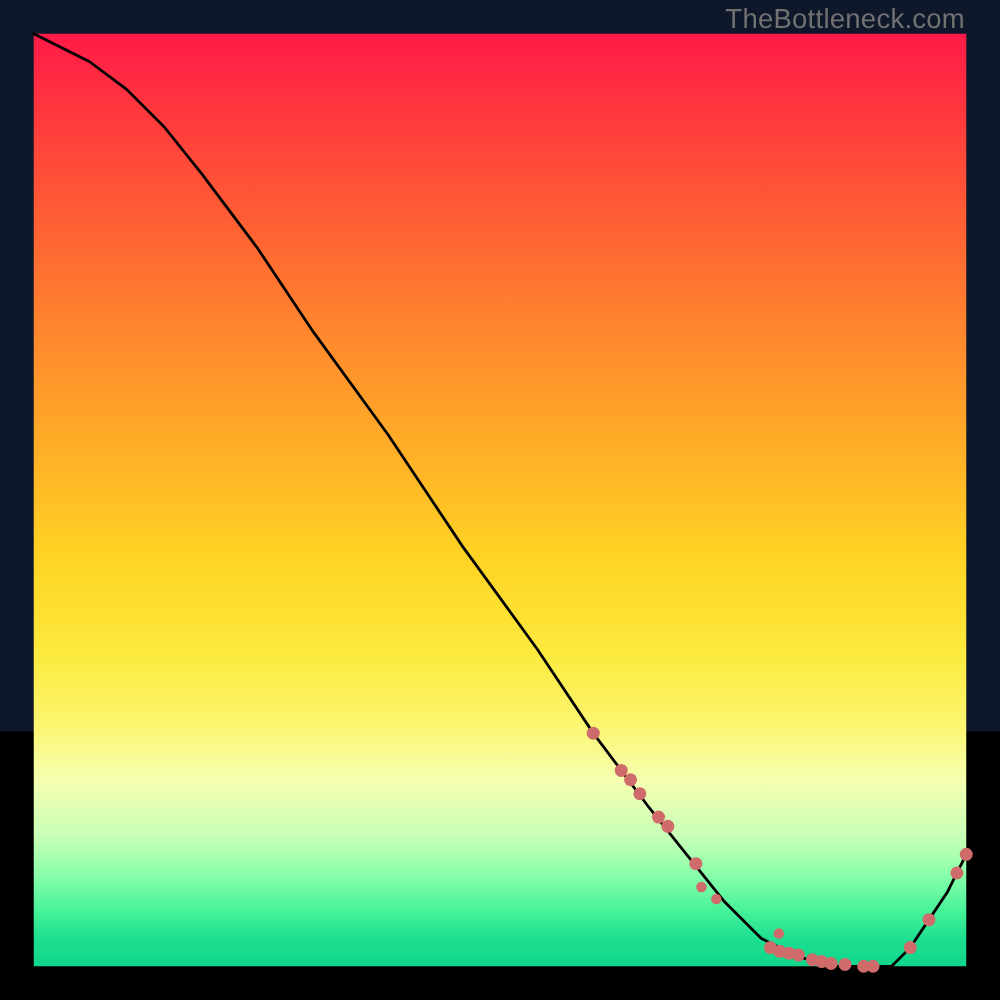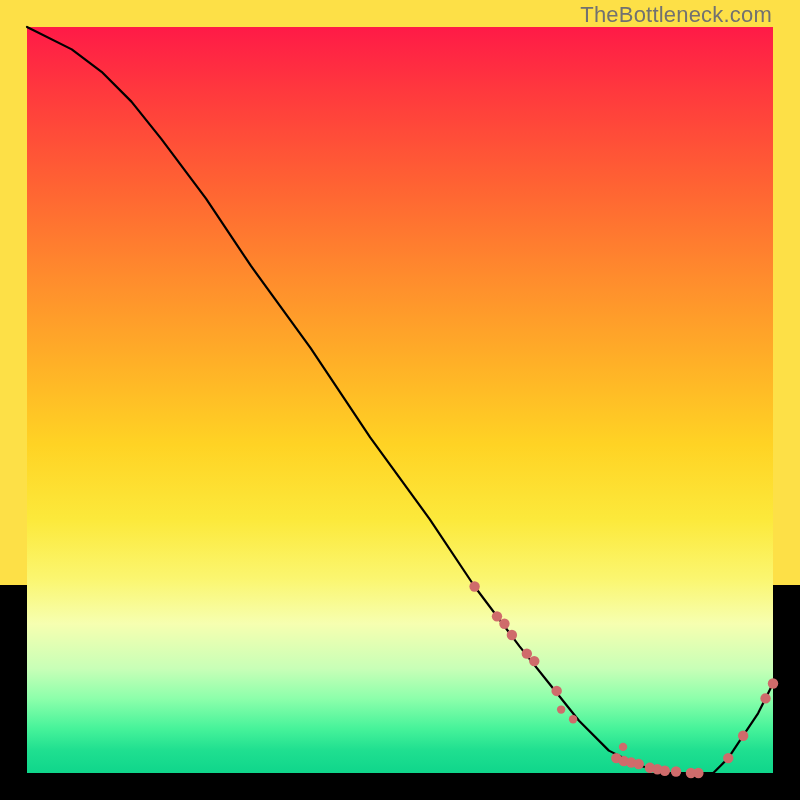--- a/index.html
+++ b/index.html
@@ -8,21 +8,21 @@
     width: 800px;
     height: 800px;
     background: #000;
     overflow: hidden;
     font-family: Arial, Helvetica, sans-serif;
   }
   .frame {
     position: relative;
     width: 800px;
     height: 585px;
-    background: #fde047;
+    background: #0f172a;
   }
   .watermark {
     position: absolute;
     top: 2px;
     right: 28px;
     color: #717171;
     font-size: 22px;
     letter-spacing: 0.2px;
     font-weight: 500;
     z-index: 5;

